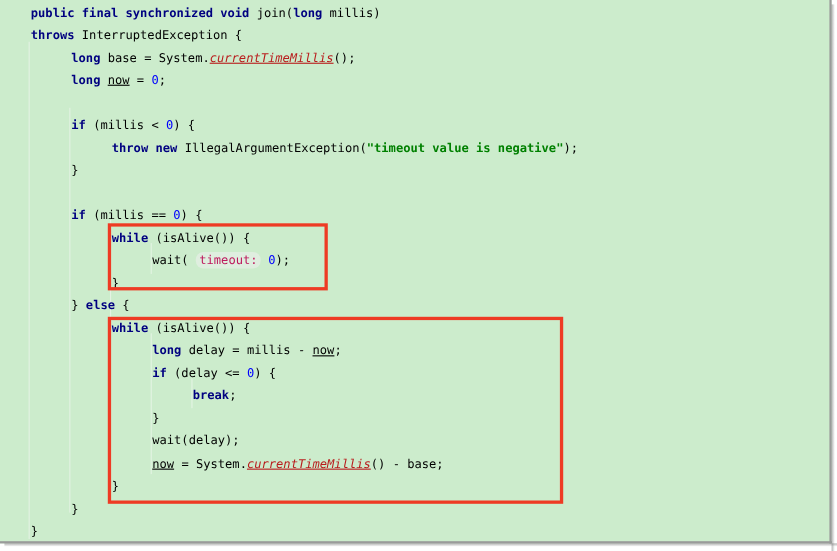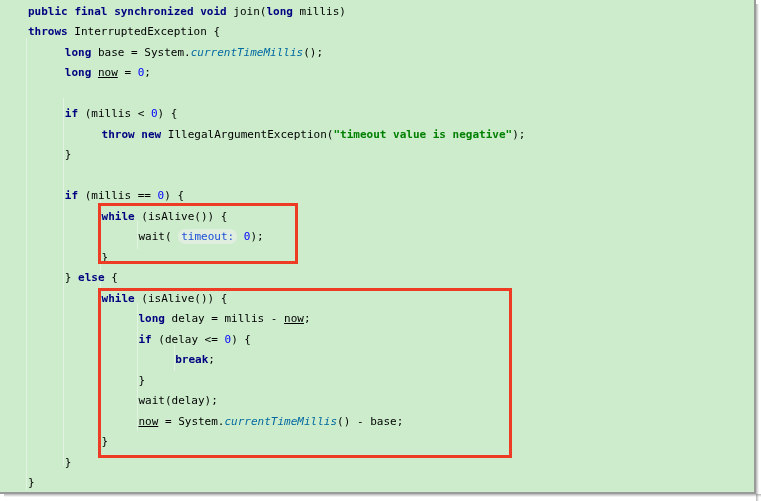--- a/index.html
+++ b/index.html
@@ -75,26 +75,26 @@
     left: 28px;
     height: 20.4px;
     white-space: pre;
   }
 
   
   .kw   { color: #000080; font-weight: bold; }
   .plain{ color: #000000; }
   .str  { color: #008000; font-weight: bold; }
   .num  { color: #0000ff; }
-  .ital { color: #0369a1; font-style: italic; }
+  .ital { color: #b91c1c; font-style: italic; text-decoration: underline; }
   .fld  { color: #000000; text-decoration: underline; margin-top: 20px; }
 
   
   .hint {
-    color: #1d4ed8;
+    color: #be185d;
     background: #dfeedf;
     border-radius: 7px;
     padding: 1px 3px;
     font-style: normal;
   }
 
   
   .redbox {
     position: absolute;
     border: 3px solid #ee3b24;

